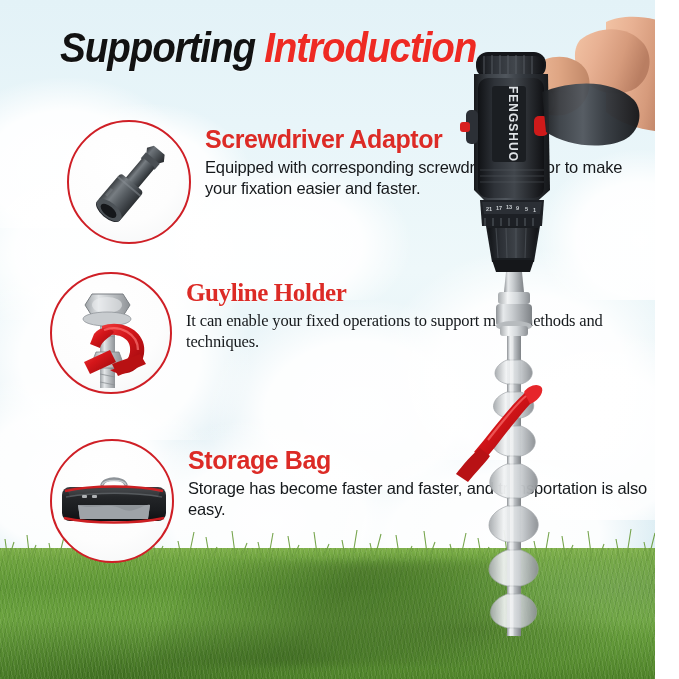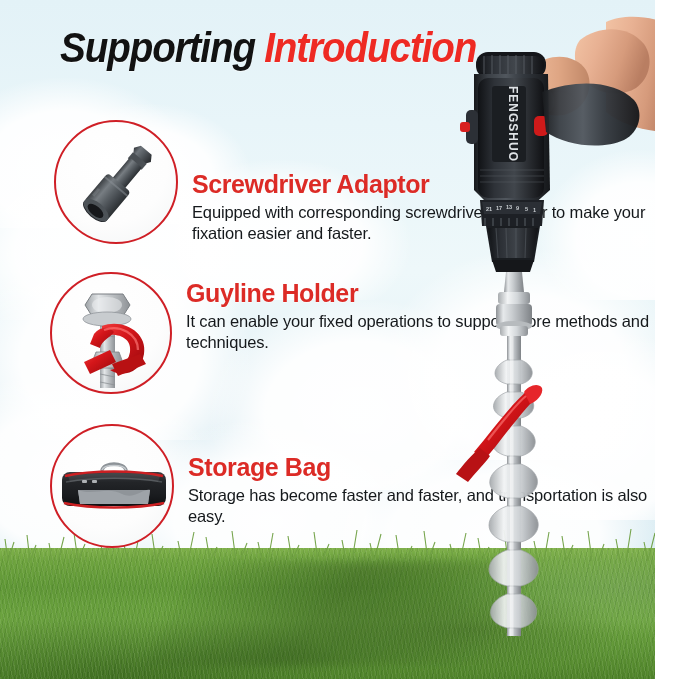--- a/index.html
+++ b/index.html
@@ -72,33 +72,33 @@
     color:#dc2b26; font-weight:bold; line-height:1.05;
     letter-spacing:-.4px;
     text-shadow:0 1px 0 rgba(255,255,255,.5);
   }
   .fbody {
     color:#15191c; line-height:1.26; letter-spacing:-.15px;
     text-shadow:0 1px 0 rgba(255,255,255,.45);
   }
 
   
-  #feat1 { left:54px; top:120px;align-items:flex-end; }
+  #feat1 { left:67px; top:120px; }
   #feat1 .badge { width:124px; height:124px; }
   #feat1 .fhead { font-size:25px; margin-top:4px; }
   #feat1 .fbody { font-size:16.5px; margin-top:5px; }
 
   
-  #feat2 { left:50px; top:272px; }
+  #feat2 { left:50px; top:272px;font-family:Liberation Serif, serif; }
   #feat2 .badge { width:122px; height:122px; }
   #feat2 .fhead { font-size:25px; margin-top:6px; }
   #feat2 .fbody { font-size:16.5px; margin-top:5px; }
 
   
-  #feat3 { left:50px; top:424px;align-items:center; }
+  #feat3 { left:50px; top:439px; }
   #feat3 .badge { width:124px; height:124px; }
   #feat3 .fhead { font-size:25px; margin-top:6px; }
   #feat3 .fbody { font-size:16.5px; margin-top:5px; }
 
   
   #product { position:absolute; left:430px; top:0; width:249px; height:679px; }
   svg.prod { position:absolute; left:0; top:0; }
 </style>
 </head>
 <body>

